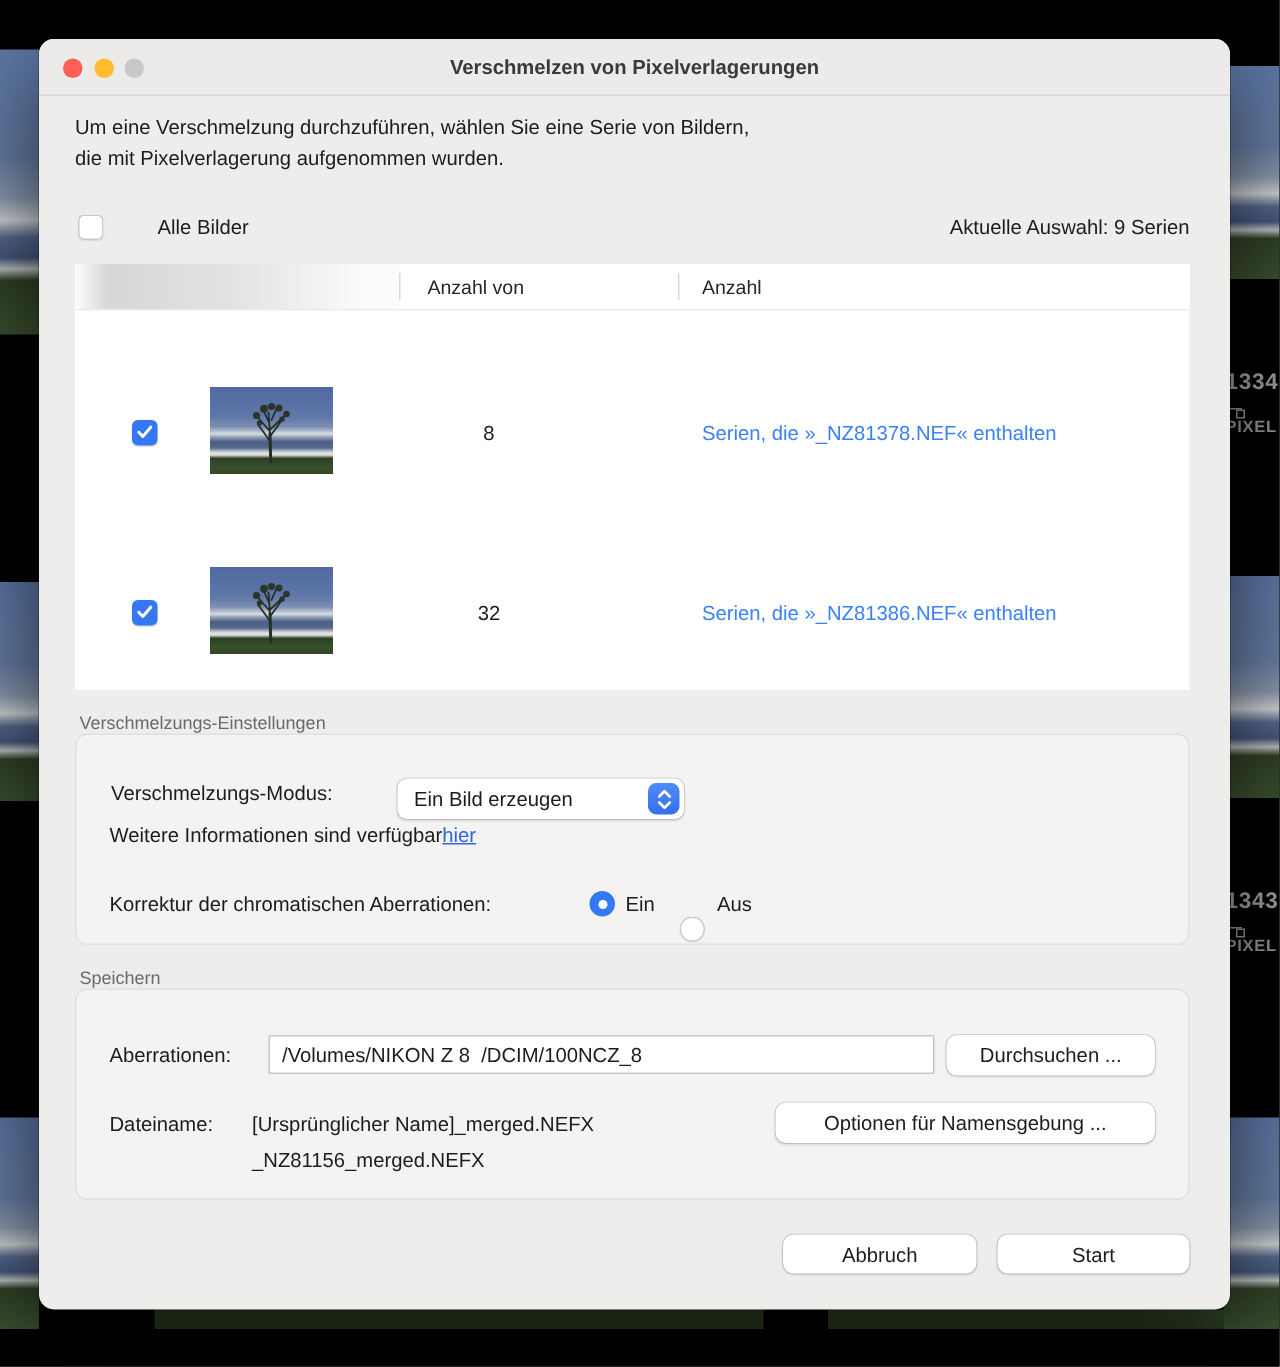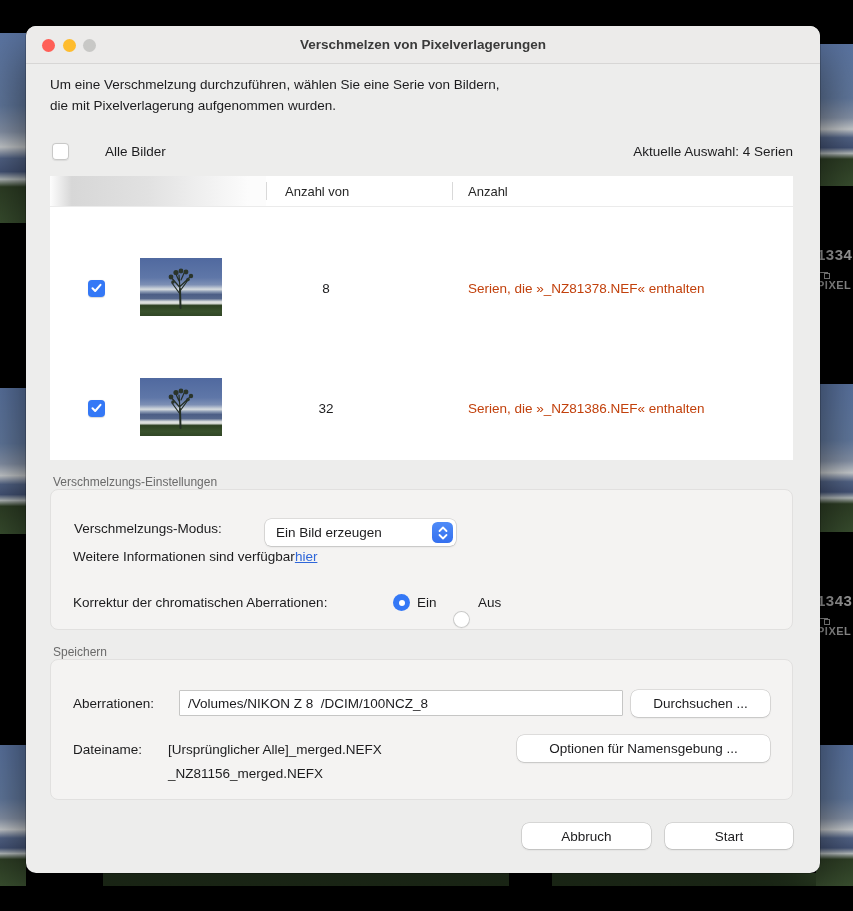--- a/index.html
+++ b/index.html
@@ -78,21 +78,21 @@
 
   .thumb { position:absolute; width:82px; height:58px; overflow:hidden;
     background:linear-gradient(180deg,#50699f 0%,#5f77a8 34%,#7d8fb4 46%,
       #d7dcdf 54%,#8d9cb4 58%,#4c5e85 63%,#56688c 70%,#d3d7d8 75%,#e4e5e3 78%,
       #2c4021 82%,#39512c 92%,#314626 100%); }
   .thumb svg { position:absolute; left:0; top:0; }
   .thumb1 { left:90px; top:82px; }  .thumb2 { left:90px; top:202px; }
   .cb-r1 { left:38px; top:104px; }  .cb-r2 { left:38px; top:224px; }
   .count { width:120px; text-align:center; font-size:13.5px; color:#1c1c1e; }
   .count1 { left:216px; top:105px; } .count2 { left:216px; top:225px; }
-  .series { left:418px; font-size:13.5px; color:#c2410c; }
+  .series { left:418px; font-size:13.5px; color:#3b82f6; }
   .series1 { top:105px; } .series2 { top:225px; }
 
   
   .section-label { font-size:12px; color:#6a6a6a; }
   .sec1 { left:27px; top:449px; }
   .sec2 { left:27px; top:619px; }
   .group { background:#f4f3f2; border:1px solid #e1e0df; border-radius:8px; }
   .group1 { left:24px; top:463px; width:743px; height:141px; }
   .group2 { left:24px; top:633px; width:743px; height:141px; }
 
@@ -157,21 +157,21 @@
       <span class="light yellow"></span>
       <span class="light gray"></span>
       <div class="win-title">Verschmelzen von Pixelverlagerungen</div>
     </div>
 
     <div class="abs txt desc1">Um eine Verschmelzung durchzuführen, wählen Sie eine Serie von Bildern,</div>
     <div class="abs txt desc2">die mit Pixelverlagerung aufgenommen wurden.</div>
 
     <div class="abs cb allbilder-cb"></div>
     <div class="abs txt allbilder-label">Alle Bilder</div>
-    <div class="abs txt sel-status">Aktuelle Auswahl: 4 Serien</div>
+    <div class="abs txt sel-status">Aktuelle Auswahl: 9 Serien</div>
 
     <div class="abs table">
       <div class="thead">
         <div class="col0grad"></div>
         <div class="vdiv v1"></div>
         <div class="vdiv v2"></div>
         <div class="thlabel th-anzahl">Anzahl von</div>
         <div class="thlabel th-serien">Anzahl</div>
       </div>
 
@@ -244,21 +244,21 @@
       <div class="abs radio radio-aus"></div>
       <div class="abs txt aus-label">Aus</div>
     </div>
 
     <div class="abs section-label sec2">Speichern</div>
     <div class="abs group group2">
       <div class="abs txt target-label">Aberrationen:</div>
       <input class="abs target-field" value="/Volumes/NIKON Z 8  /DCIM/100NCZ_8" style="">
       <button class="abs btn browse-btn">Durchsuchen ...</button>
       <div class="abs txt fn-label">Dateiname:</div>
-      <div class="abs txt fn1">[Ursprünglicher Alle]_merged.NEFX</div>
+      <div class="abs txt fn1">[Ursprünglicher Name]_merged.NEFX</div>
       <div class="abs txt fn2">_NZ81156_merged.NEFX</div>
       <button class="abs btn naming-btn">Optionen für Namensgebung ...</button>
     </div>
 
     <button class="abs btn cancel-btn">Abbruch</button>
     <button class="abs btn start-btn">Start</button>
   </div>
 </div>
 
 </body></html>

